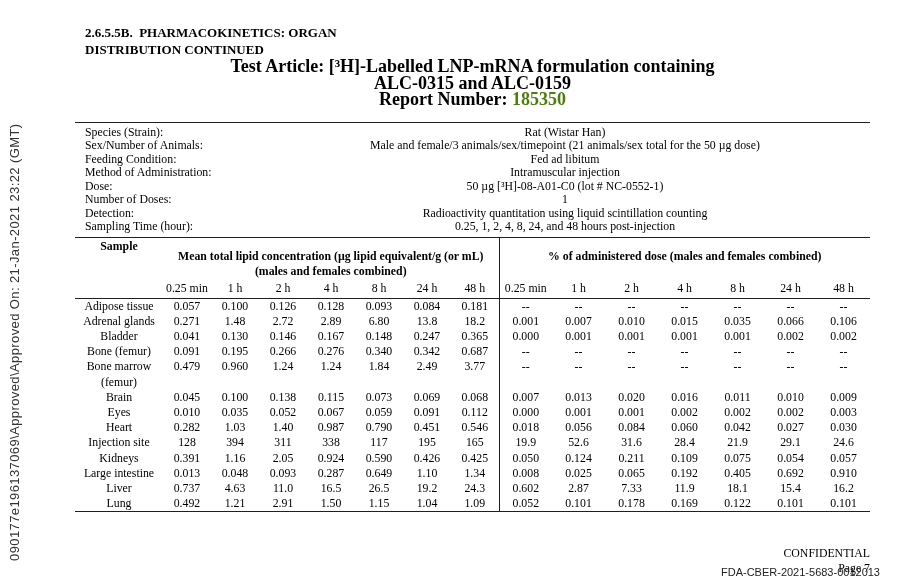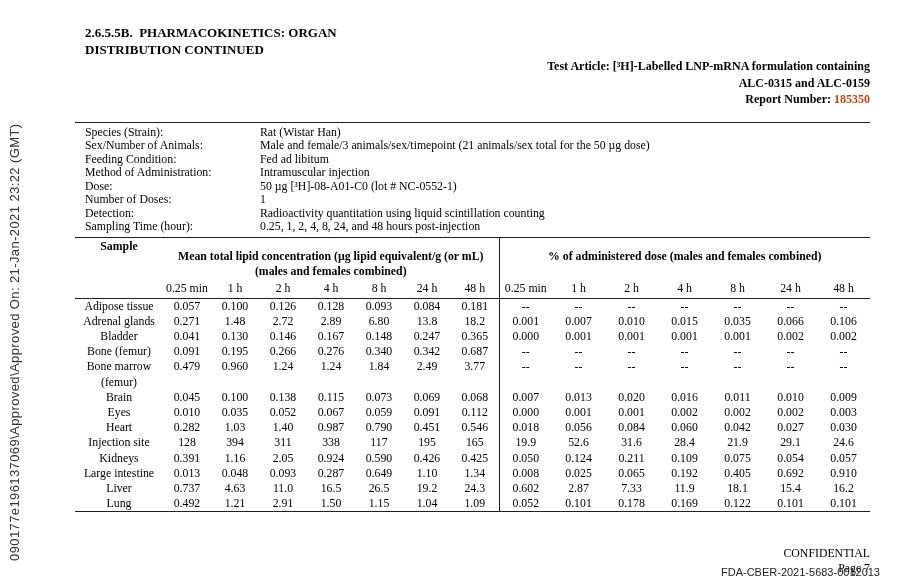--- a/index.html
+++ b/index.html
@@ -10,26 +10,26 @@
   }
   .sidebar-text {
     position:absolute; left:7px; top:561px;
     transform-origin:0 0; transform:rotate(-90deg);
     font-family:"Liberation Sans","DejaVu Sans",sans-serif;
     font-size:13px; letter-spacing:0.4px; color:#333; white-space:nowrap;
   }
   .content { position:absolute; left:75px; top:0; width:795px; }
   .doc-header { display:flex; justify-content:space-between; padding-top:25px;flex-direction:column; }
   .title-left { font-weight:bold; font-size:13px; line-height:16.5px; width:340px; padding-left:10px; }
-  .title-right { font-weight:bold; font-size:12px; line-height:16.5px; text-align:right; }
+  .title-right { font-weight:bold; font-size:18px; line-height:16.5px; text-align:center; }
   .report-num { font-weight:bold; }
   .study-info { border-top:1.5px solid #1f1f1f; margin-top:14px; padding-top:3px; }
   .info-row { display:flex; font-size:11.8px; line-height:13.5px; }
   .info-label { width:175px; flex-shrink:0; padding-left:10px; }
-  .info-value { flex:1; }
+  .info-value { flex:1; text-align:center; }
   table.pk {
     width:795px; margin-top:3px; border-collapse:collapse; table-layout:fixed;
     border-top:1.5px solid #1f1f1f; border-bottom:1.5px solid #1f1f1f;
     font-size:11.8px;
   }
   table.pk th, table.pk td {
     padding:0; text-align:center; vertical-align:top;
     font-weight:normal; line-height:15.2px;
   }
   table.pk thead th.group-head { font-weight:bold; line-height:15px; padding-top:11px; height:32px; }
@@ -56,21 +56,21 @@
 
     <div class="doc-header">
       <div class="title-left">
         <div>2.6.5.5B.&nbsp; PHARMACOKINETICS: ORGAN</div>
         <div>DISTRIBUTION CONTINUED</div>
       </div>
       <div class="title-right">
         <div>Test Article: [³H]-Labelled LNP-mRNA formulation containing</div>
         <div>ALC-0315 and ALC-0159</div>
         <div>
-          <span>Report Number: </span><span class="report-num" style="color: #c2410c;">185350</span>
+          <span>Report Number: </span><span class="report-num" style="color: #4d7c0f;">185350</span>
         </div>
       </div>
     </div>
 
     <div class="study-info">
       <div class="info-row">
         <div class="info-label">Species (Strain):</div>
         <div class="info-value">Rat (Wistar Han)</div>
       </div>
       <div class="info-row">

